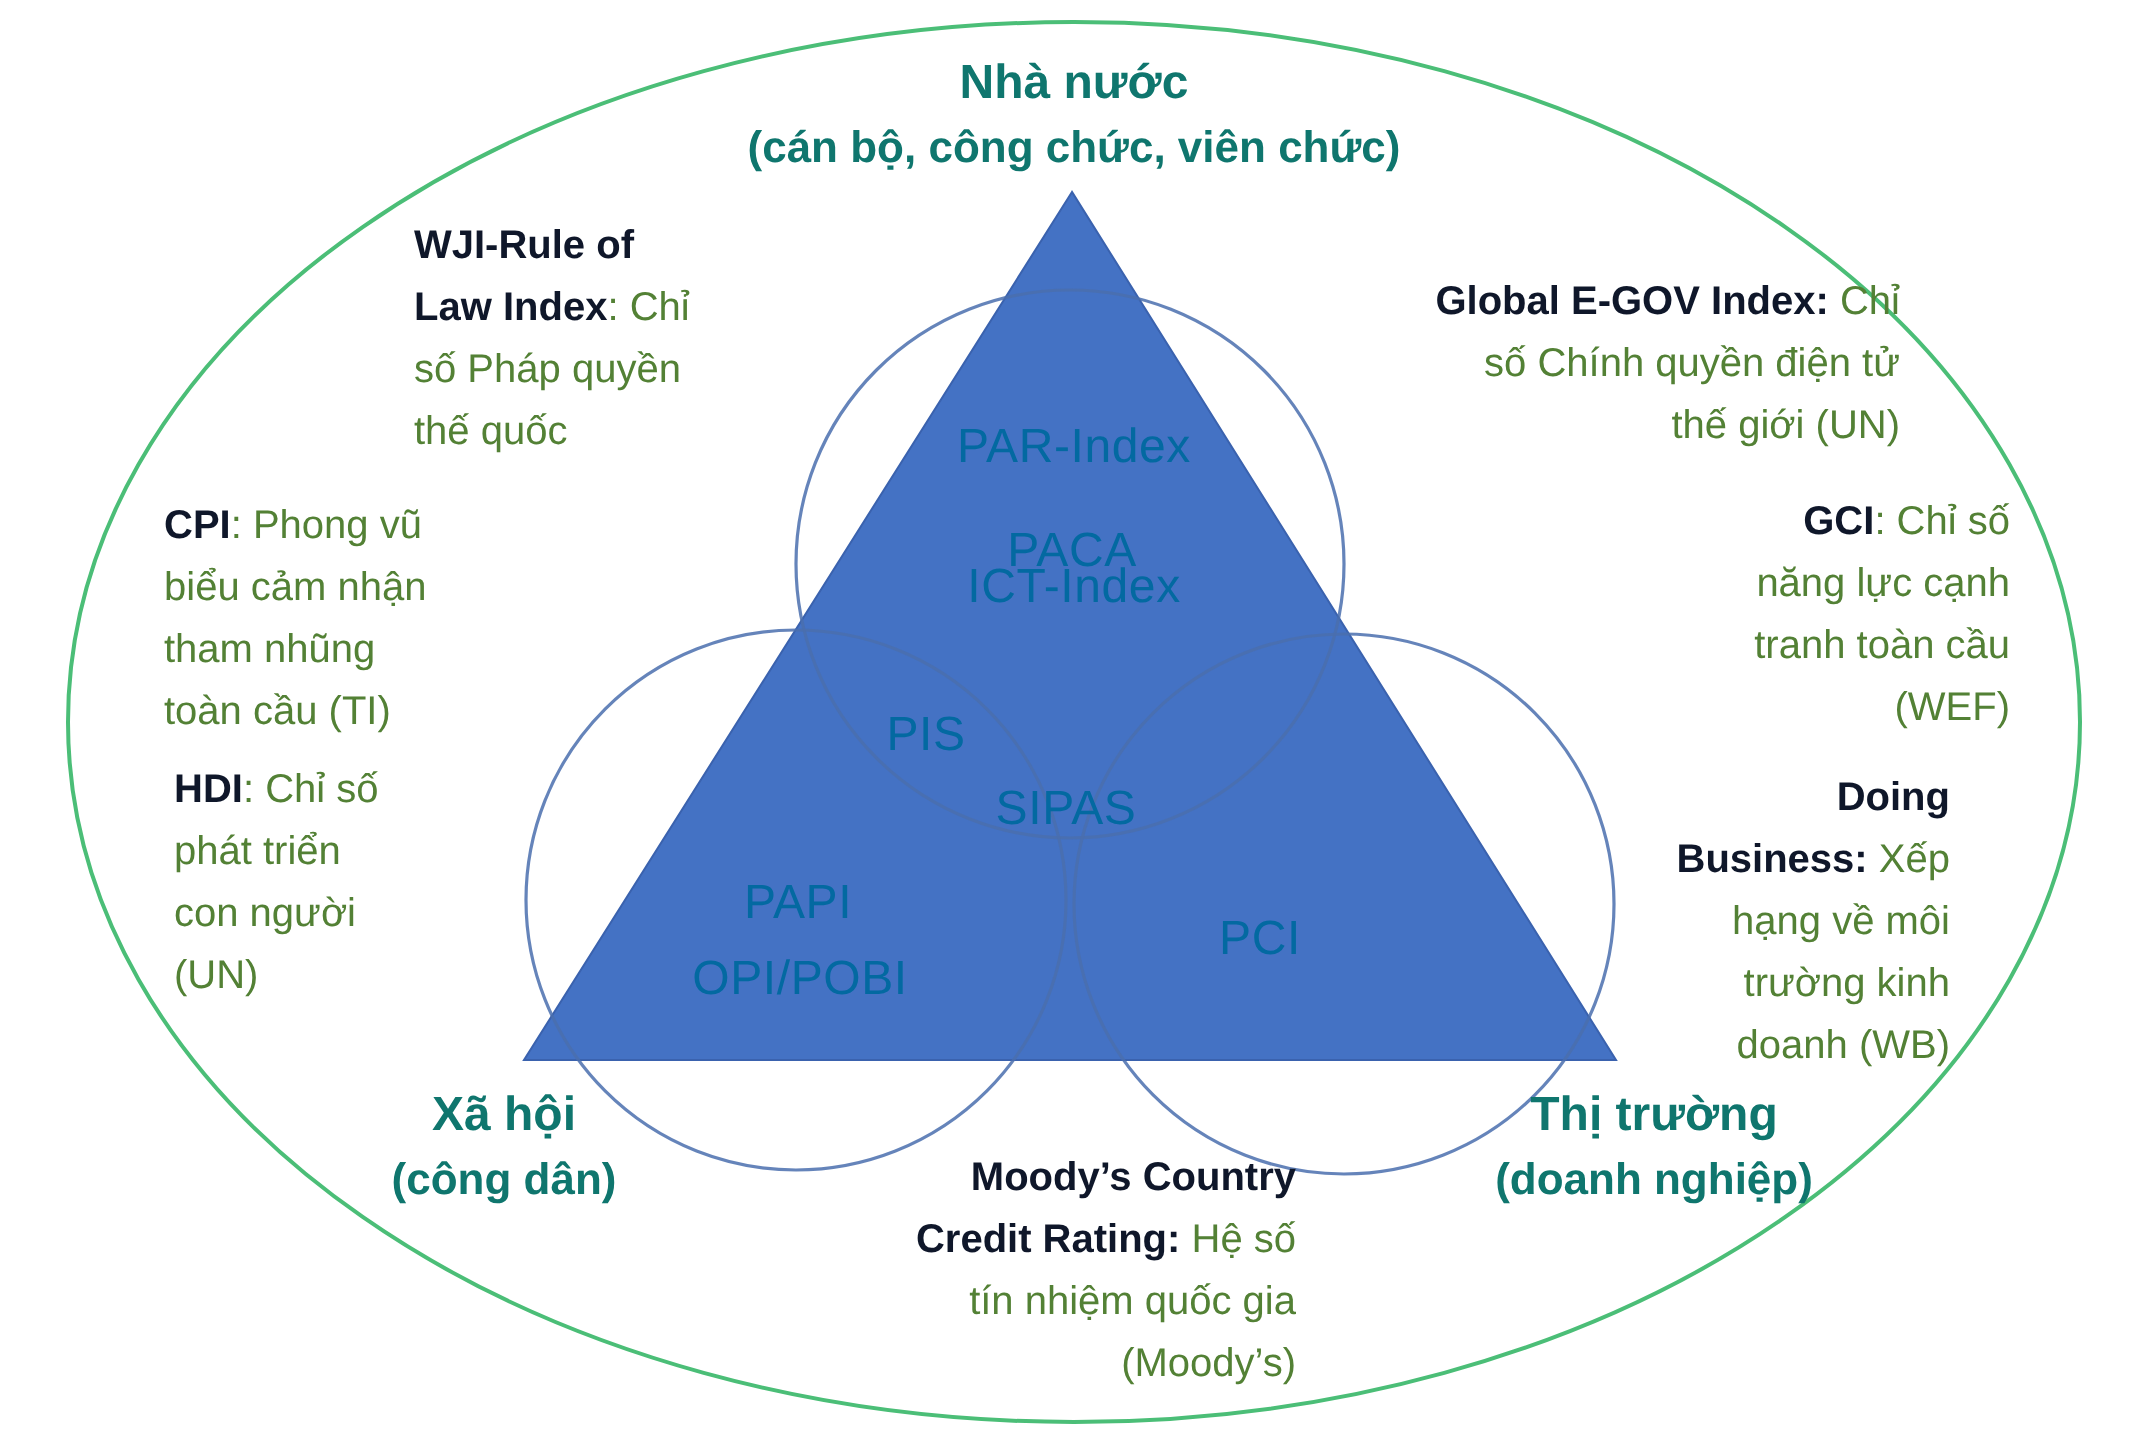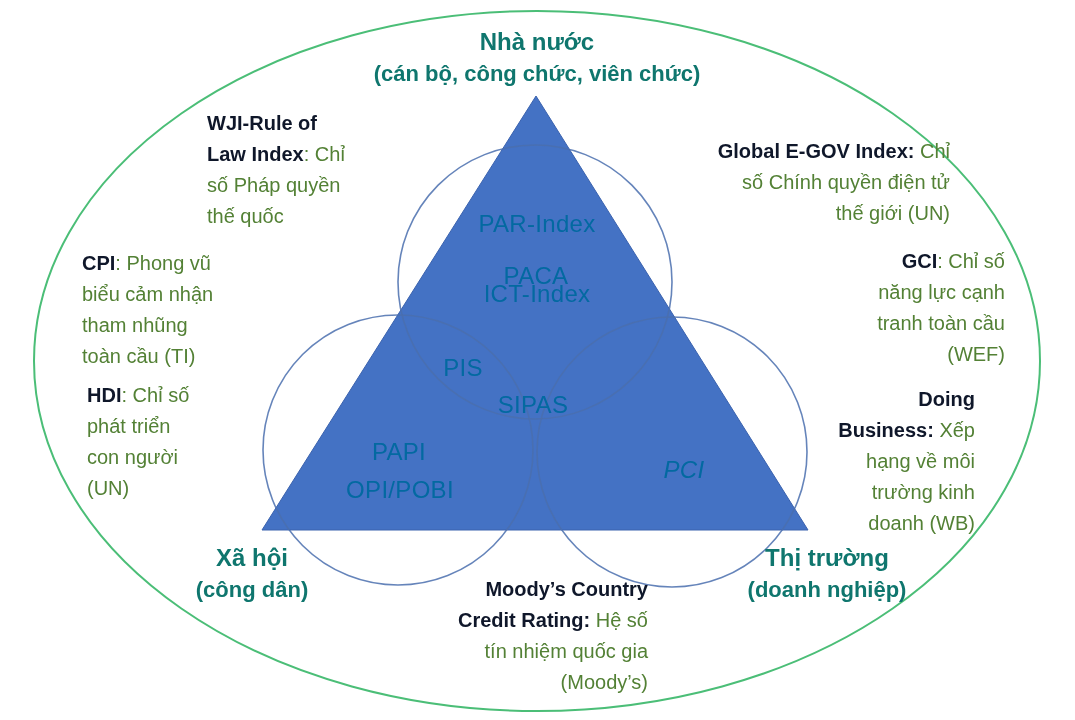--- a/index.html
+++ b/index.html
@@ -54,21 +54,21 @@
     <div class="vs">(doanh nghiệp)</div>
   </div>
 
   <div class="ilabel" style="left:537px;top:224px;">PAR-Index</div>
   <div class="ilabel" style="left:536px;top:259px;margin-top:17px;">PACA</div>
   <div class="ilabel" style="left:537px;top:294px;">ICT-Index</div>
   <div class="ilabel" style="left:463px;top:368px;">PIS</div>
   <div class="ilabel" style="left:533px;top:405px;">SIPAS</div>
   <div class="ilabel" style="left:399px;top:452px;">PAPI</div>
   <div class="ilabel" style="left:400px;top:490px;">OPI/POBI</div>
-  <div class="ilabel" style="left:684px;top:470px;font-style:italic;">PCI</div>
+  <div class="ilabel" style="left:630px;top:470px;">PCI</div>
 
   <div class="ann al" style="left:207px;top:108px;">
     <div><b>WJI-Rule of</b><span></span></div>
     <div><b>Law Index</b><span>: Chỉ</span></div>
     <div><b></b><span>số Pháp quyền</span></div>
     <div><b></b><span>thế quốc</span></div>
   </div>
 
   <div class="ann al" style="left:82px;top:248px;">
     <div><b>CPI</b><span>: Phong vũ</span></div>

